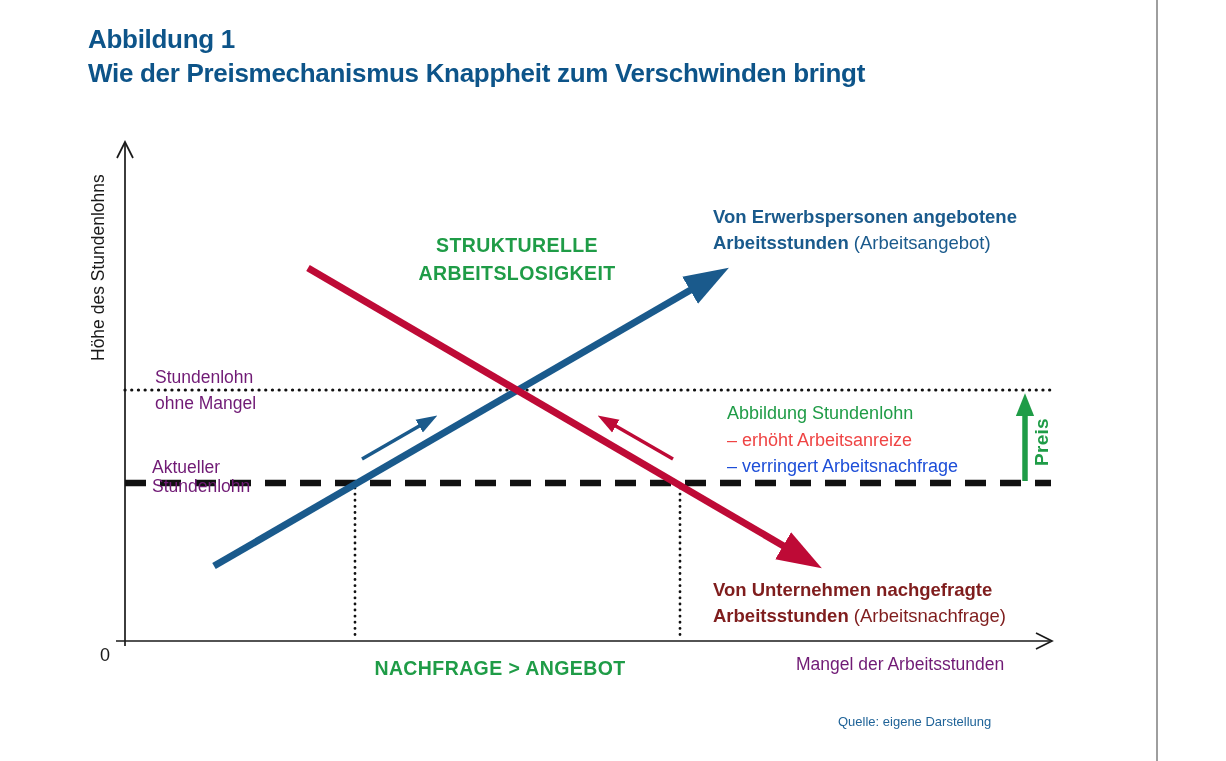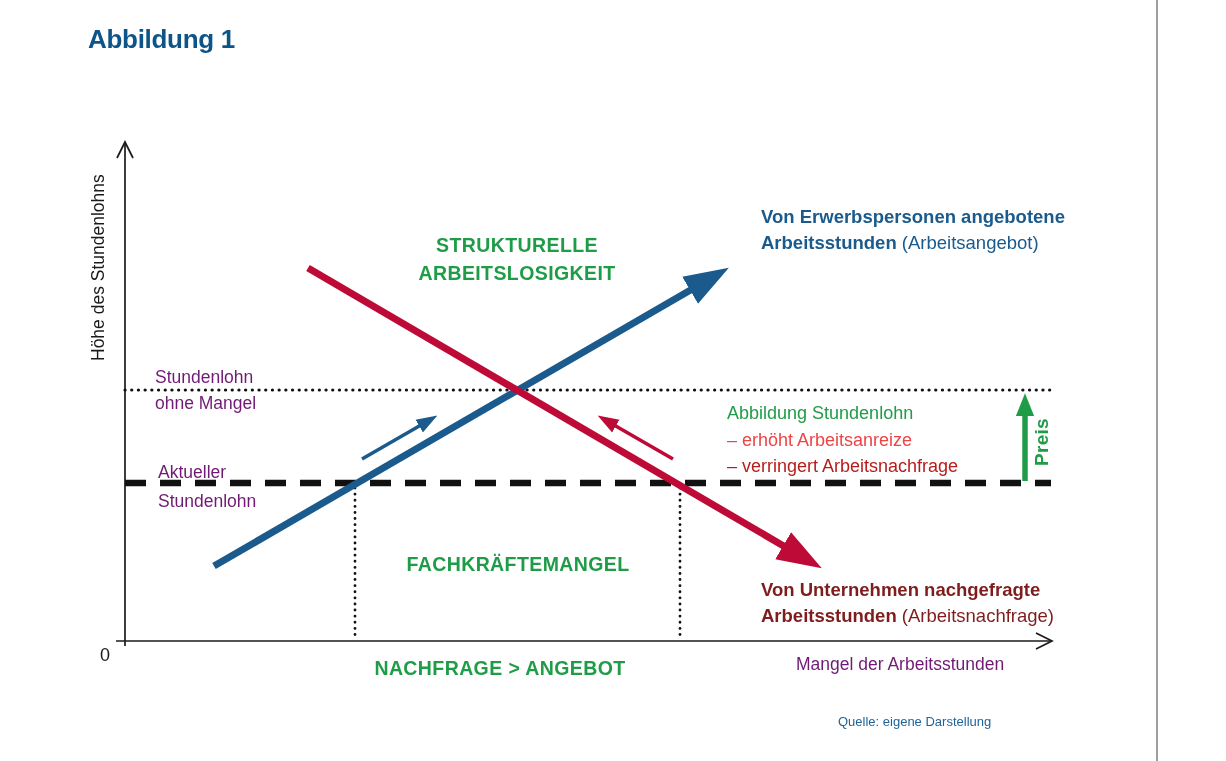--- a/index.html
+++ b/index.html
@@ -23,44 +23,45 @@
   }
   .origin{left:100px;top:645px;font-size:18px;}
   .x-axis-label{left:796px;top:651px;font-size:17.5px;}
   .green-caps{
     color:#1f9c47;font-weight:700;font-size:19.5px;letter-spacing:0.4px;
     text-align:center;white-space:pre-line;line-height:28px;
   }
   .structural{left:367px;top:231px;width:300px;text-align:center;}
   .shortage{left:368px;top:550px;width:300px;}
   .demand-gt{left:350px;top:654px;width:300px;}
-  .curve-label{font-size:18.5px;line-height:26px;width:340px;margin-left:48px;}
+  .curve-label{font-size:18.5px;line-height:26px;width:340px;}
   .curve-label .b{font-weight:700;}
   .supply-label{left:713px;top:204px;color:#1a5a8c;}
   .demand-label{left:713px;top:577px;color:#7f1d1d;}
   .wage-no-shortage{left:155px;top:364px;line-height:26px;}
-  .current-wage{left:158px;top:458px;line-height:29px;}
+  .current-wage{left:152px;top:458px;line-height:19px;}
   .rising{font-size:18px;line-height:22px;}
   .rising-1{left:727px;top:402px;color:#1f9c47;}
   .rising-2{left:727px;top:429px;color:#ef4444;}
-  .rising-3{left:727px;top:455px;color:#b91c1c;}
+  .rising-3{left:727px;top:455px;color:#1d4ed8;}
   .preis-label{
     left:1031px;top:404px;height:62px;
     writing-mode:vertical-rl;transform:rotate(180deg);
     font-size:19px;font-weight:700;color:#1f9c47;letter-spacing:0.3px;
   }
   .source{left:838px;top:714px;font-size:13px;color:#1f6398;}
 </style>
 </head>
 <body>
 
 <div class="page">
 
   <div class="abs title">
     <div>Abbildung 1</div>
+    <div>Wie der Preismechanismus Knappheit zum Verschwinden bringt</div>
   </div>
 
   <svg class="abs diagram-svg" width="1226" height="761" viewBox="0 0 1226 761">
     <defs>
       <marker id="mBlue" viewBox="0 0 10 7" refX="1" refY="3.5" markerWidth="6.4" markerHeight="4.5" orient="auto">
         <path d="M0,0 L10,3.5 L0,7 Z" fill="#1a5a8c"></path>
       </marker>
       <marker id="mRed" viewBox="0 0 10 7" refX="1" refY="3.5" markerWidth="6.4" markerHeight="4.5" orient="auto">
         <path d="M0,0 L10,3.5 L0,7 Z" fill="#be0a36"></path>
       </marker>
@@ -101,21 +102,20 @@
   <div class="abs origin">0</div>
   <div class="abs x-axis-label lbl">Mangel der Arbeitsstunden</div>
 
   <div class="abs lbl wage-no-shortage">Stundenlohn
 ohne Mangel</div>
   <div class="abs lbl current-wage">Aktueller
 Stundenlohn</div>
 
   <div class="abs green-caps structural">STRUKTURELLE
 ARBEITSLOSIGKEIT</div>
-  <div class="abs green-caps shortage">FACHKRÄFTEMANGEL</div>
   <div class="abs green-caps demand-gt">NACHFRAGE &gt; ANGEBOT</div>
 
   <div class="abs curve-label supply-label">
     <span class="b">Von Erwerbspersonen angebotene Arbeitsstunden</span>
     <span>(Arbeitsangebot)</span>
   </div>
   <div class="abs curve-label demand-label">
     <span class="b">Von Unternehmen nachgefragte Arbeitsstunden</span>
     <span>(Arbeitsnachfrage)</span>
   </div>

